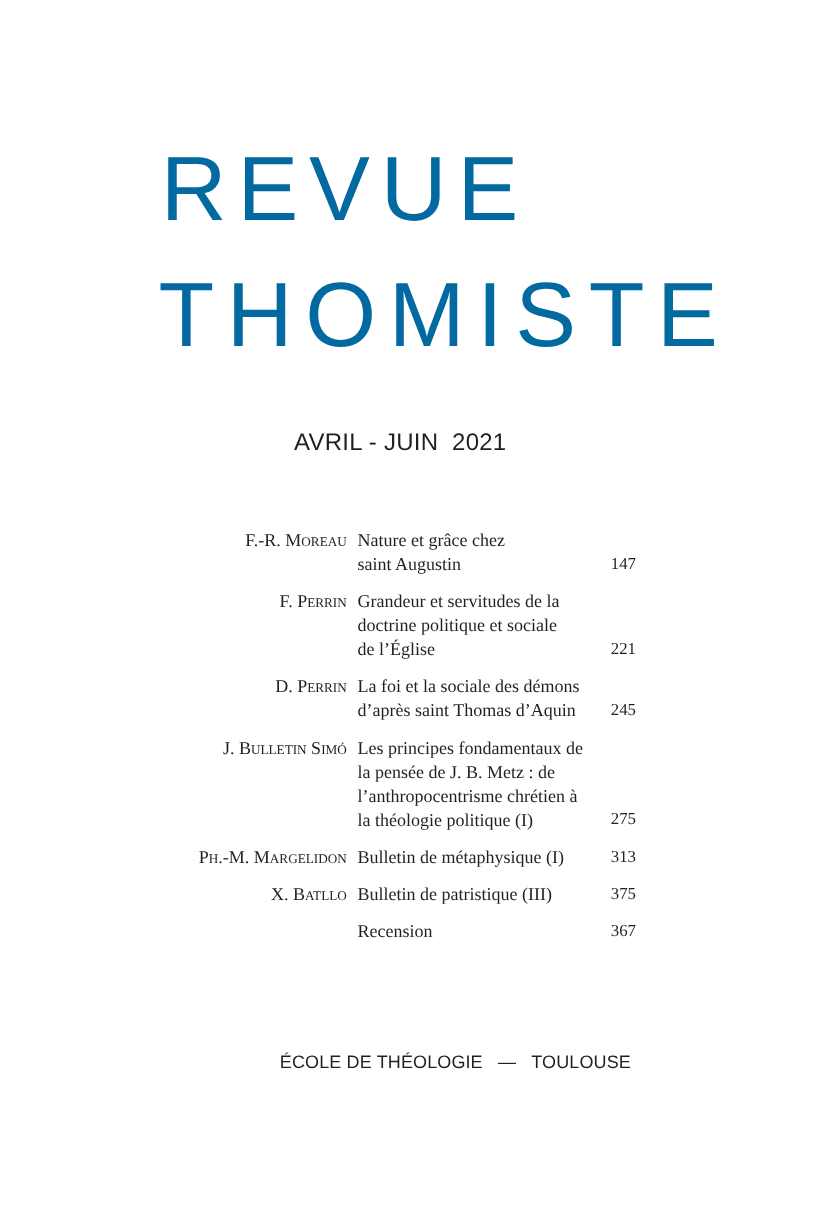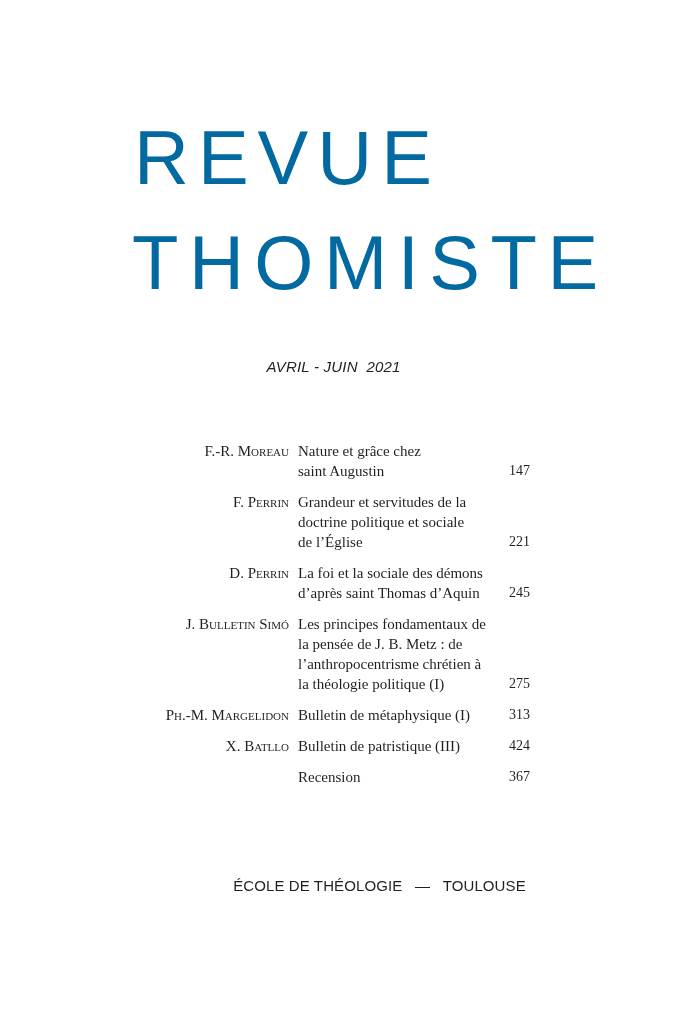--- a/index.html
+++ b/index.html
@@ -27,26 +27,25 @@
     .title-1 { left: 134px; top: 120px; }
     .title-2 { left: 132px; top: 208px; letter-spacing: 10.5px; margin-top: 17px; }
 
     .issue-date {
       position: absolute;
       left: 0;
       width: 629px;
       top: 358px;
       text-align: center;
       font-family: "Liberation Sans", sans-serif;
-      font-size: 15px;
+      font-size: 20px;
       letter-spacing: 0.2px;
       padding-left: 38px;
       box-sizing: border-box;
       white-space: pre;
-      font-style: italic;
     }
 
     .toc {
       position: absolute;
       left: 0;
       top: 441px;
       width: 574px;
     }
     .toc-entry {
       position: relative;
@@ -130,21 +129,21 @@
       <span class="toc-page">275</span>
     </div>
     <div class="toc-entry">
       <span class="toc-author">Ph.-M. Margelidon</span>
       <div class="toc-title">Bulletin de métaphysique (I)</div>
       <span class="toc-page">313</span>
     </div>
     <div class="toc-entry">
       <span class="toc-author">X. Batllo</span>
       <div class="toc-title">Bulletin de patristique (III)</div>
-      <span class="toc-page">424</span>
+      <span class="toc-page">375</span>
     </div>
     <div class="toc-entry">
       <span class="toc-author"></span>
       <div class="toc-title">Recension</div>
       <span class="toc-page">367</span>
     </div>
   </div>
 
   <div class="footer">ÉCOLE DE THÉOLOGIE   —   TOULOUSE</div>
 </div>

